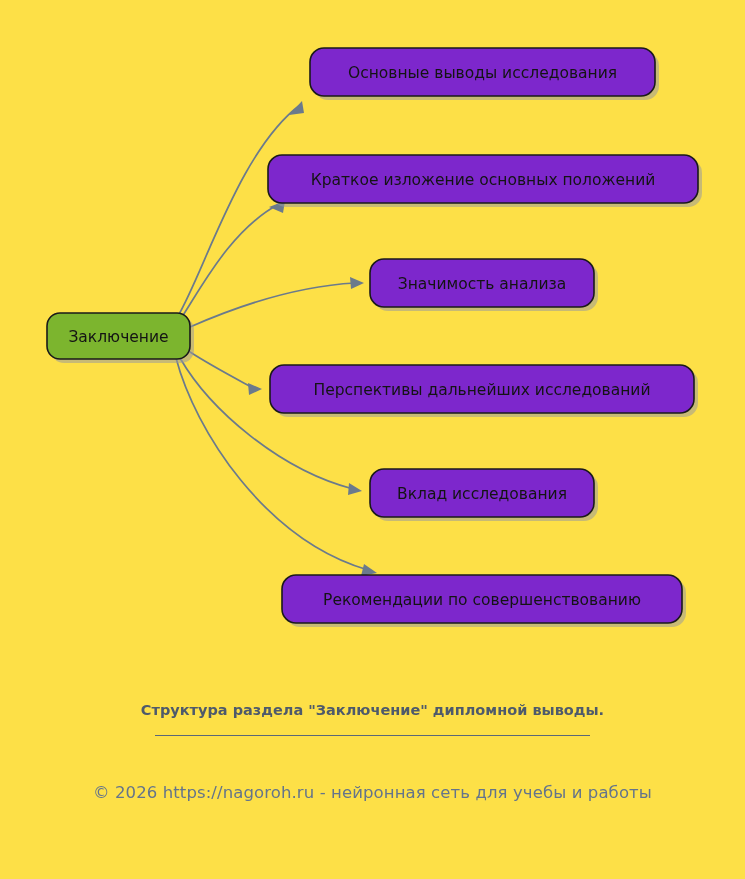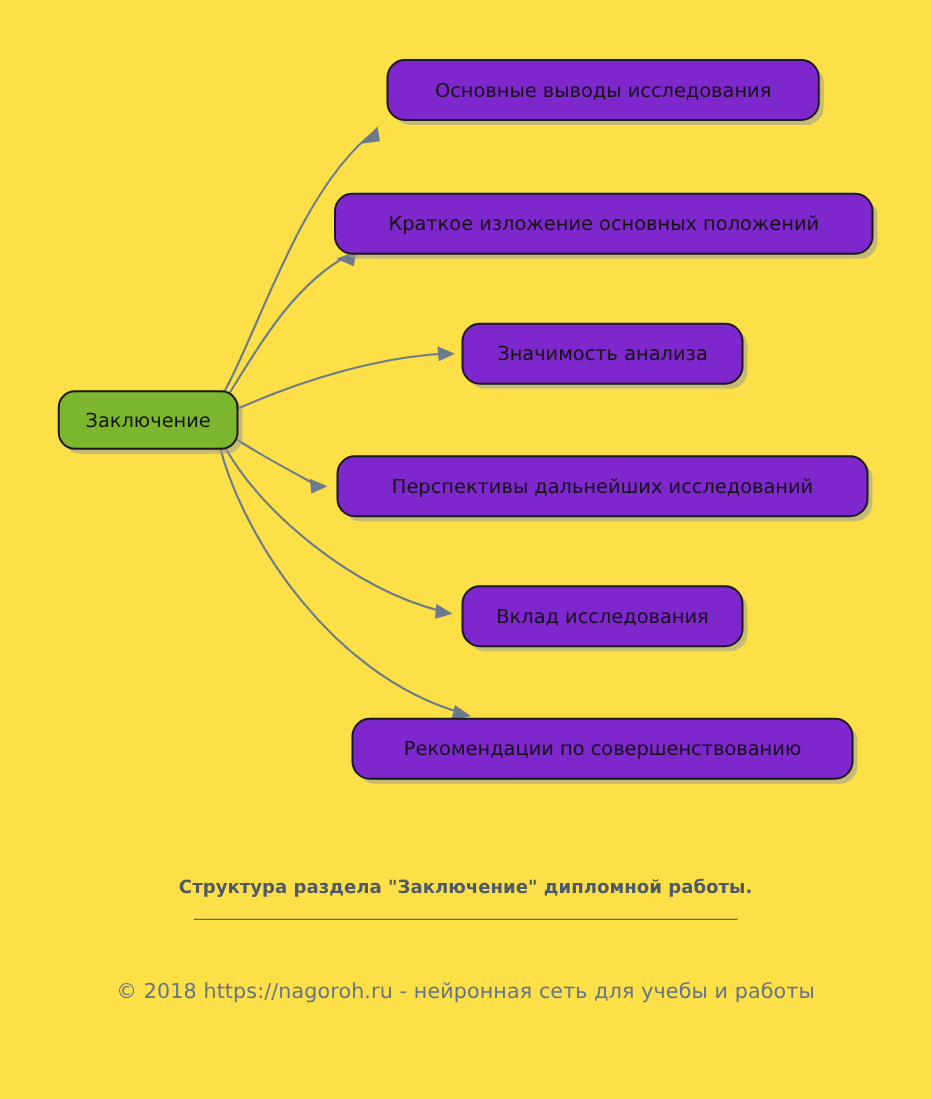--- a/index.html
+++ b/index.html
@@ -181,20 +181,20 @@
         <rect class="node-rect root" x="47" y="313" width="143" height="46" rx="13" ry="13"></rect>
         <text class="node-text root" x="118.5" y="337">Заключение</text>
       </g>
 
     </g>
   </svg>
 
   <div class="caption-block">
     <div class="caption-title">
       <span>Структура раздела "Заключение" дипломной</span>
-      <span>работы.</span>
+      <span>выводы.</span>
     </div>
     <div class="caption-divider"></div>
   </div>
 
-  <div class="footer-text">© 2018 https://nagoroh.ru - нейронная сеть для учебы и работы</div>
+  <div class="footer-text">© 2026 https://nagoroh.ru - нейронная сеть для учебы и работы</div>
 
 </div>
 
 </body></html>

